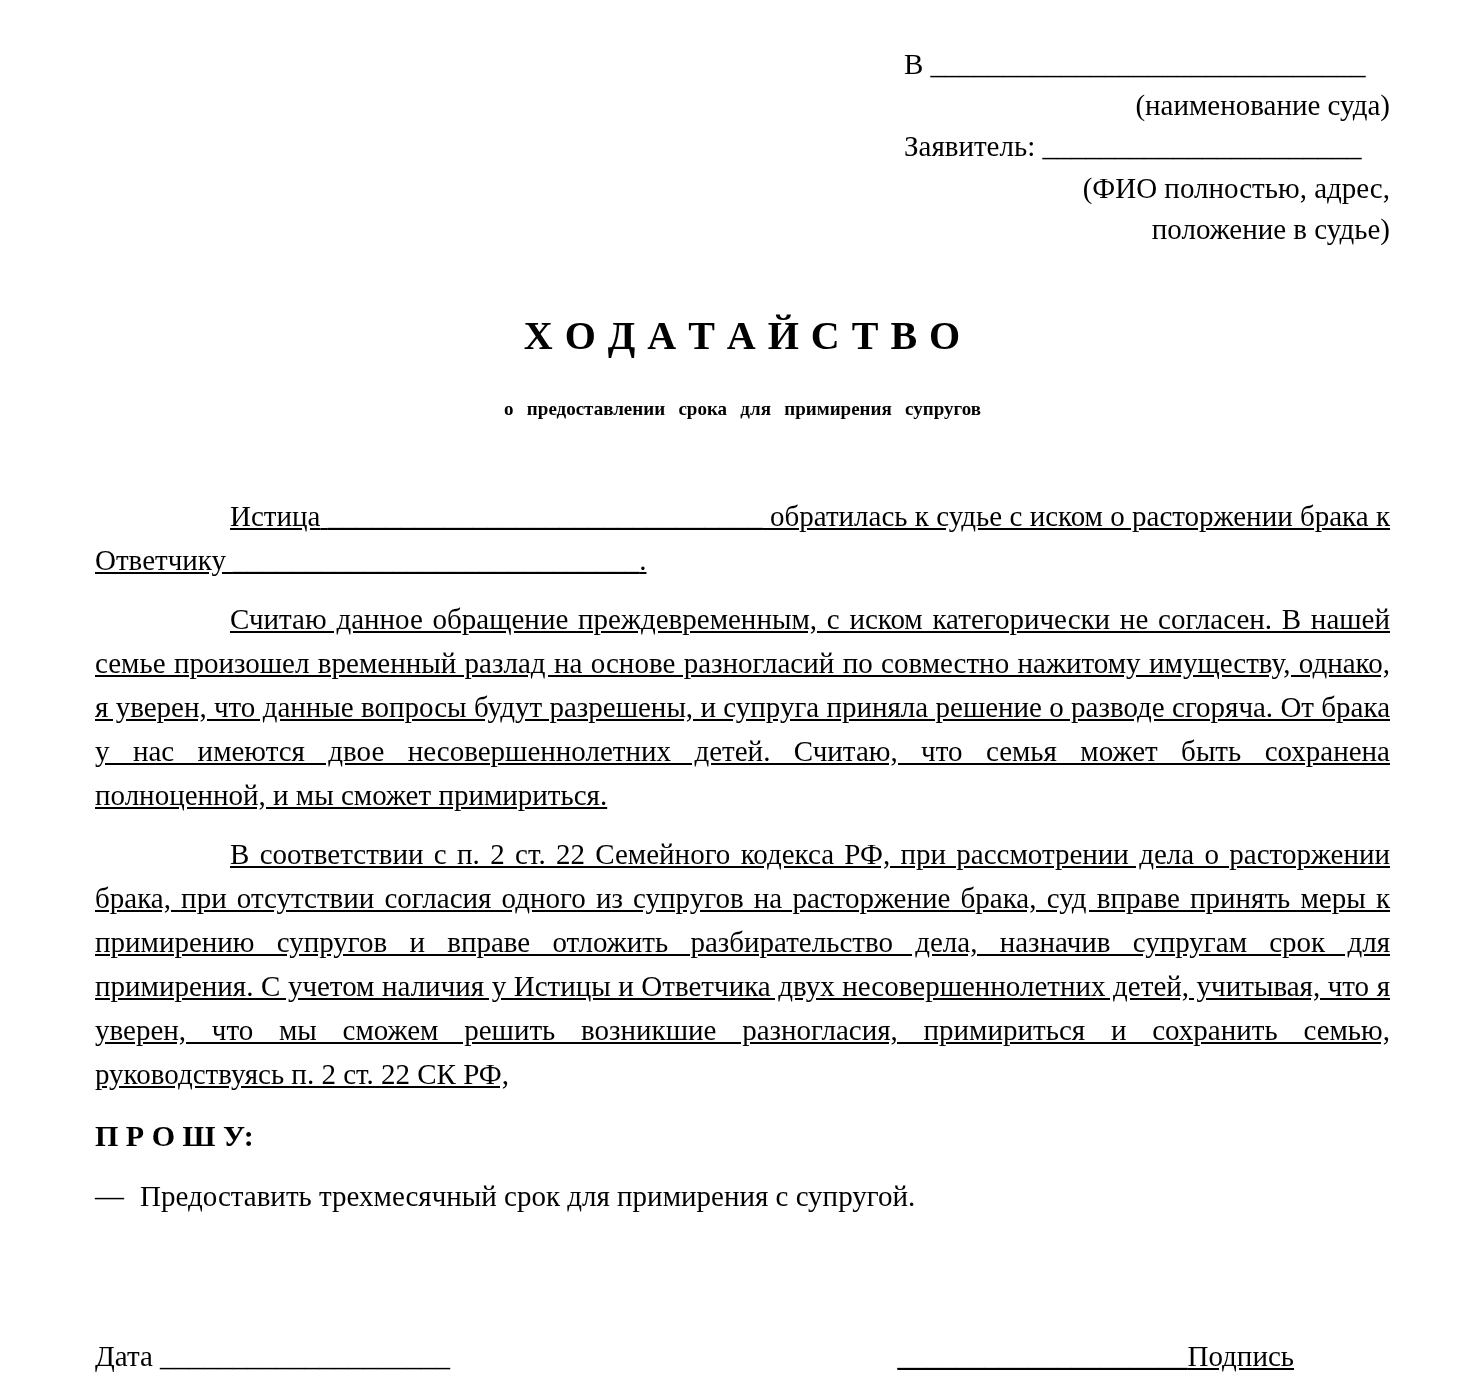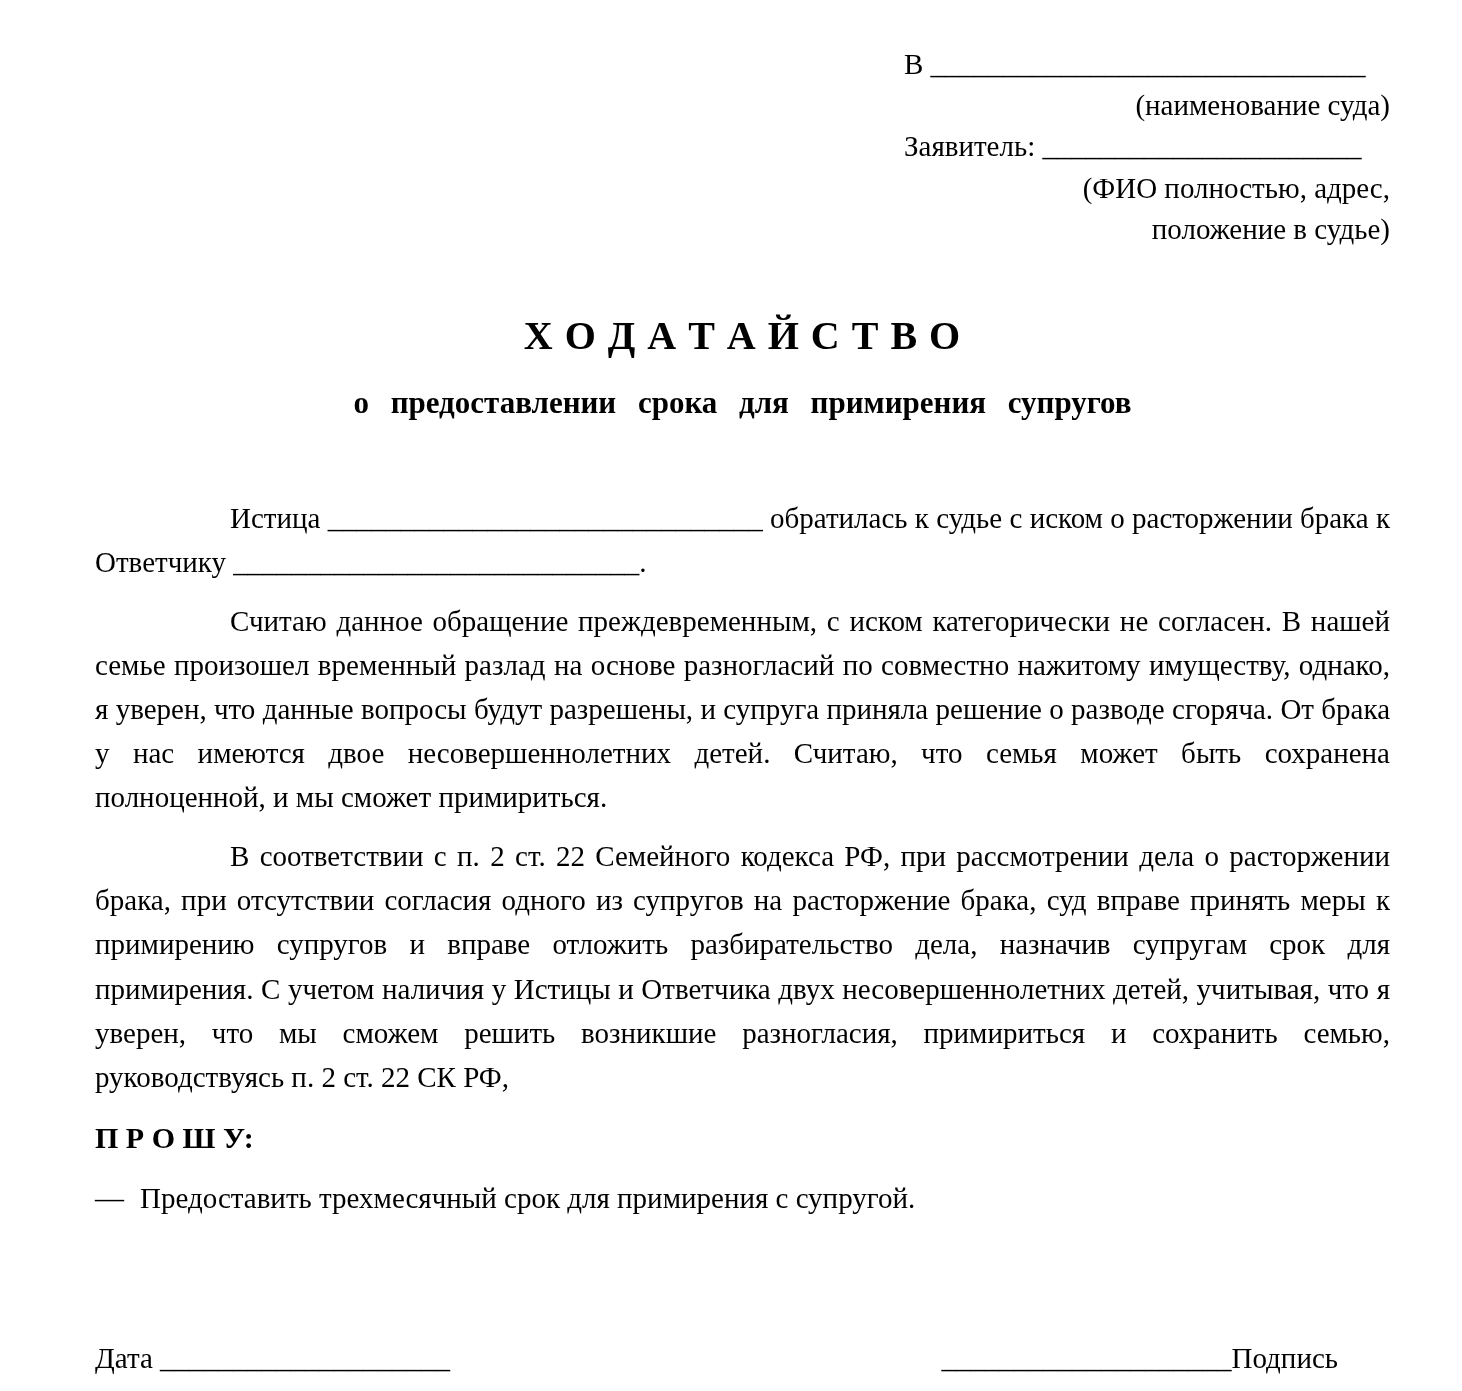--- a/index.html
+++ b/index.html
@@ -29,25 +29,25 @@
   .doc-title {
     text-align: center;
     font-weight: bold;
     margin-top: 56px;
     font-size: 40px;
     letter-spacing: 1px;
   }
   .doc-subtitle {
     text-align: center;
     font-weight: bold;
-    margin-top: 12px;
-    font-size: 31px;
+    margin-top: 28px;
+    font-size: 19px;
     word-spacing: 0.45em;
   }
-  .body-text { margin-top: 70px; }
+  .body-text { margin-top: 70px; text-decoration: underline; }
   .body-par {
     text-align: justify;
     text-indent: 135px;
     margin: 0 0 15px 0;
   }
   .request-heading {
     font-weight: bold;
     font-size: 30px;
     margin-top: 16px;
   }
@@ -55,21 +55,21 @@
     display: flex;
     gap: 16px;
     margin-top: 16px;
   }
   .footer {
     display: flex;
     justify-content: space-between;
     align-items: baseline;
     margin-top: 116px;
   }
-  .footer-right { margin-right: 52px; }
+  .footer-right { margin-right: 96px; text-decoration: underline; }
 </style>
 </head>
 <body>
 
 <div class="page">
 
   <div class="header-block">
     <div class="header-line">
       <span>В</span>
       <span class="blank">______________________________</span>

